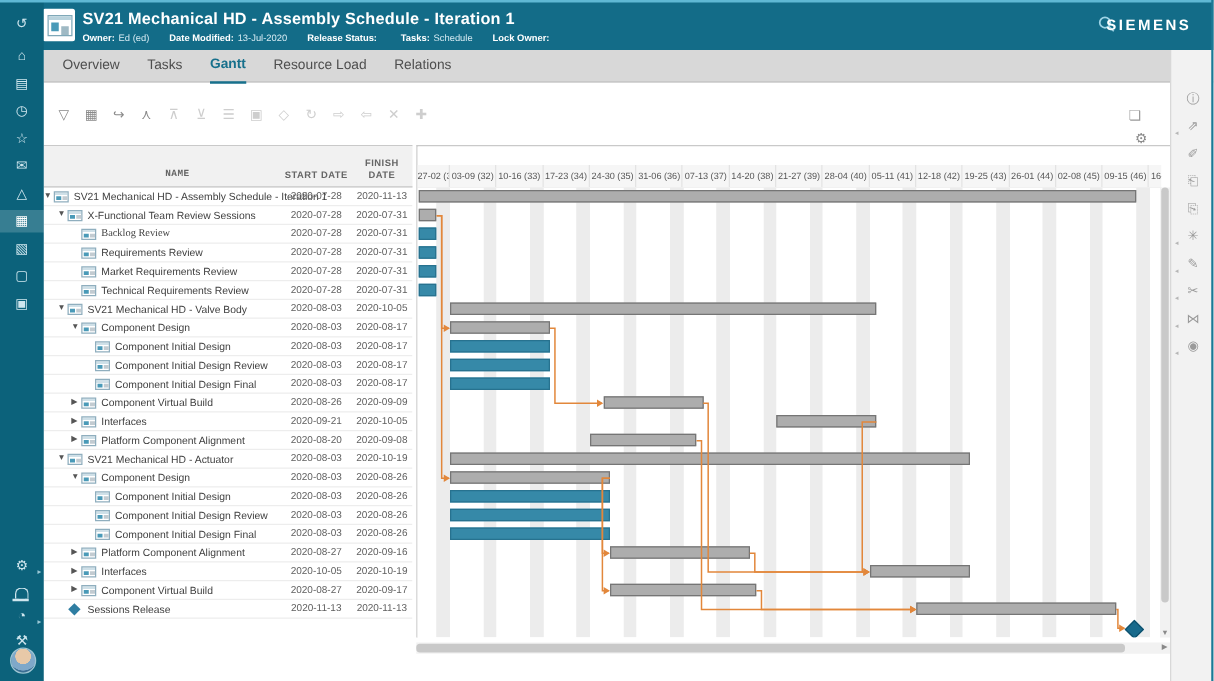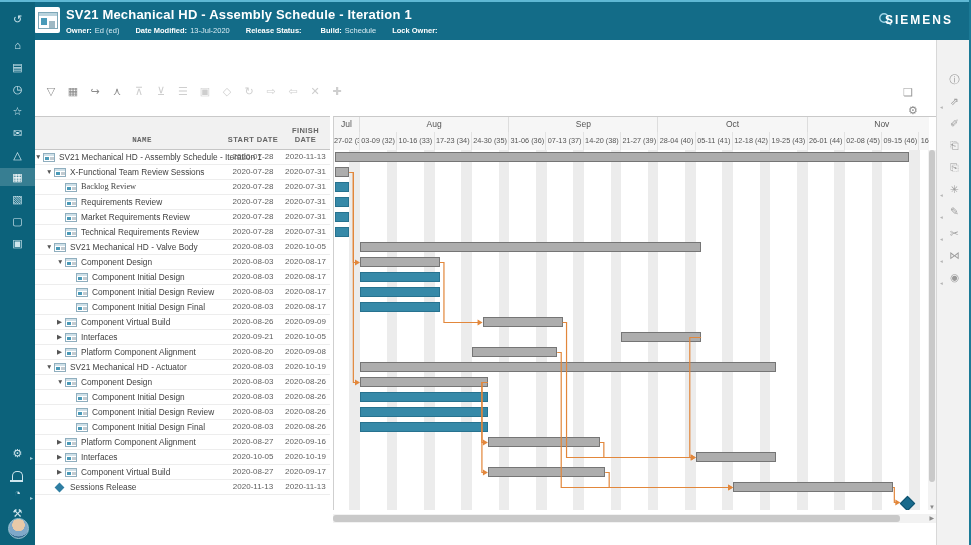--- a/index.html
+++ b/index.html
@@ -87,21 +87,21 @@
 
   <div class="topbar">
     <div class="title-tile">
         <div class="mini"></div>
       </div>
     <div class="page-title">SV21 Mechanical HD - Assembly Schedule - Iteration 1</div>
     <div class="meta-row" id="meta-row">
         <div><b>Owner:</b>Ed (ed)</div>
         <div><b>Date Modified:</b>13-Jul-2020</div>
         <div><b>Release Status:</b></div>
-        <div><b>Build:</b>Schedule</div>
+        <div><b>Tasks:</b>Schedule</div>
         <div><b>Lock Owner:</b></div>
       </div>
     <svg class="search-ico" viewBox="0 0 15 15">
       <circle cx="6" cy="6" r="4.2" fill="none" stroke="#9FD4E6" stroke-width="1.4"></circle>
       <line x1="9.2" y1="9.2" x2="13" y2="13" stroke="#9FD4E6" stroke-width="1.4"></line>
     </svg>
     <div class="brand">SIEMENS</div>
   </div>
 
   <div class="sidebar" id="sidebar">
@@ -116,20 +116,27 @@
       <div class="si" style="top: 190px;">▧</div>
       <div class="si" style="top: 212px;">▢</div>
       <div class="si" style="top: 234px;">▣</div>
       <div class="si" style="top: 444px;">⚙<span class="fly">▸</span></div>
       <div class="si" style="top: 464px;"><span class="bell"></span></div>
       <div class="si" style="top: 484px;">◔<span class="fly">▸</span></div>
       <div class="si" style="top: 504px;">⚒</div>
       <div class="avatar" style="top: 518px;"></div>
     </div>
 
+  <div class="tabbar" id="tabbar">
+      <div class="tab">Overview</div>
+      <div class="tab">Tasks</div>
+      <div class="tab active">Gantt</div>
+      <div class="tab">Resource Load</div>
+      <div class="tab">Relations</div>
+    </div>
 
   <div class="toolbar" id="toolbar">
       <div class="tbi">▽</div>
       <div class="tbi">▦</div>
       <div class="tbi">↪</div>
       <div class="tbi">⋏</div>
       <div class="tbi dis">⊼</div>
       <div class="tbi dis">⊻</div>
       <div class="tbi dis">☰</div>
       <div class="tbi dis">▣</div>
@@ -297,21 +304,20 @@
         <div class="trow">
           <div class="mdiamond" style="left: 21px;"></div>
           <div class="tname" style="left: 35px;">Sessions Release</div>
           <div class="dstart">2020-11-13</div>
           <div class="dfinish">2020-11-13</div>
         </div>
       </div>
   </div>
 
   <div class="gantt">
-    <div class="g-months" id="gmonths"><div class="g-month" style="width: 26px;">Jul</div><div class="g-month" style="width: 149.24px;">Aug</div><div class="g-month" style="width: 149.24px;">Sep</div><div class="g-month" style="width: 149.24px;">Oct</div><div class="g-month" style="width: 149.24px;">Nov</div></div>
     <div class="g-weeks" id="gweeks"><div class="g-week" style="width: 26px;">27-02 (31)</div><div class="g-week" style="width: 37.31px;">03-09 (32)</div><div class="g-week" style="width: 37.31px;">10-16 (33)</div><div class="g-week" style="width: 37.31px;">17-23 (34)</div><div class="g-week" style="width: 37.31px;">24-30 (35)</div><div class="g-week" style="width: 37.31px;">31-06 (36)</div><div class="g-week" style="width: 37.31px;">07-13 (37)</div><div class="g-week" style="width: 37.31px;">14-20 (38)</div><div class="g-week" style="width: 37.31px;">21-27 (39)</div><div class="g-week" style="width: 37.31px;">28-04 (40)</div><div class="g-week" style="width: 37.31px;">05-11 (41)</div><div class="g-week" style="width: 37.31px;">12-18 (42)</div><div class="g-week" style="width: 37.31px;">19-25 (43)</div><div class="g-week" style="width: 37.31px;">26-01 (44)</div><div class="g-week" style="width: 37.31px;">02-08 (45)</div><div class="g-week" style="width: 37.31px;">09-15 (46)</div><div class="g-week" style="width: 37.31px;">16-22 (47)</div></div>
     <div class="g-body" id="gbody">
 
     <div class="stripe" style="left: 15.34px; width: 10.66px;"></div>
         <div class="stripe" style="left: 52.65px; width: 10.66px;"></div>
         <div class="stripe" style="left: 89.96px; width: 10.66px;"></div>
         <div class="stripe" style="left: 127.27px; width: 10.66px;"></div>
         <div class="stripe" style="left: 164.58px; width: 10.66px;"></div>
         <div class="stripe" style="left: 201.89px; width: 10.66px;"></div>
         <div class="stripe" style="left: 239.2px; width: 10.66px;"></div>

